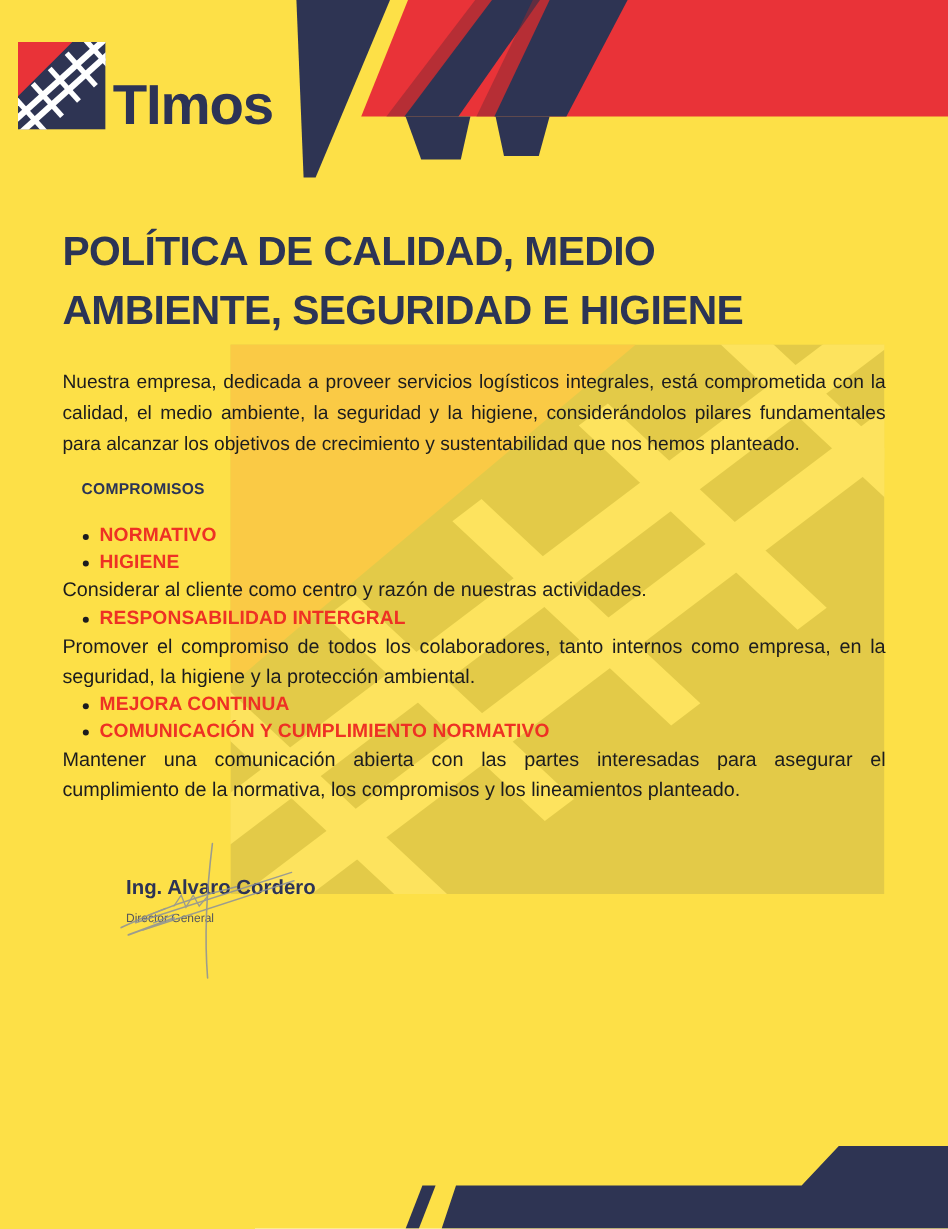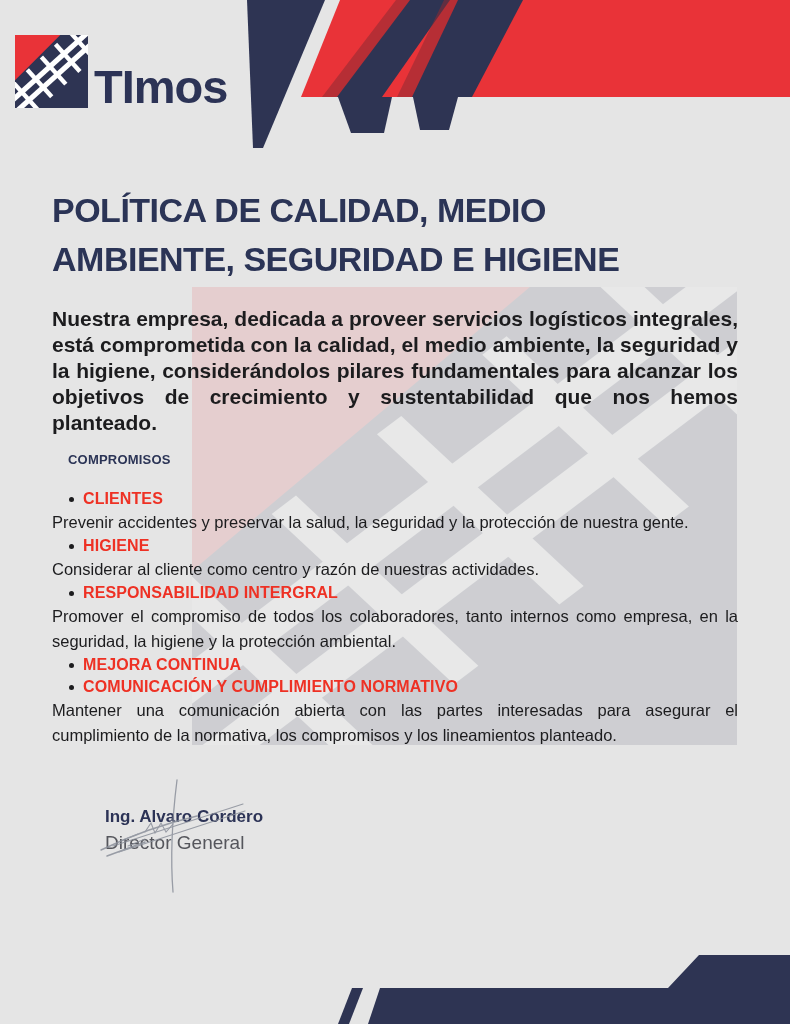--- a/index.html
+++ b/index.html
@@ -1,59 +1,58 @@
 <!DOCTYPE html>
 <html><head>
 <meta charset="utf-8">
 <style>
   html,body{margin:0;padding:0;background:#ffffff;}
   .page{
-    position:relative;width:790px;height:1024px;background:#e5e5e5;
+    position:relative;width:790px;height:1024px;background:#fde047;
     overflow:hidden;font-family:"Liberation Sans",sans-serif;
   }
   
   .banner{position:absolute;top:0;left:0;width:790px;height:152px;}
   .logo-row{position:absolute;top:35px;left:15px;display:flex;align-items:flex-end;z-index:2;}
   .logo-mark{width:73px;height:73px;display:block;}
   .brand-text{
     font-size:47px;font-weight:700;color:#2c3356;letter-spacing:-1px;
     line-height:0.92;margin-left:6px;
   }
   
   .watermark{position:absolute;left:192px;top:287px;width:545px;height:458px;opacity:0.12;z-index:0;}
   
   .content{position:absolute;left:52px;width:686px;top:186px;z-index:1;}
   .doc-title{
     margin:0;width:680px;font-size:34px;line-height:49px;font-weight:700;
     color:#2b3456;letter-spacing:-0.5px;
   }
   .intro{
-    margin:22px 0 0 0;font-size:21px;line-height:26px;color:#1c1c1e;
+    margin:22px 0 0 0;font-size:16px;line-height:26px;color:#1c1c1e;
     text-align:justify;
-    font-weight:bold;
   }
   .section-heading{
     margin:16px 0 12px 16px;font-size:13px;font-weight:700;color:#2b3456;letter-spacing:0.2px;
   }
   .commitments{list-style:none;margin:21px 0 0 0;padding:0;}
   .commitments li{margin:0;}
   .c-label{
     display:flex;align-items:center;gap:9px;height:22px;padding-left:17px;
     font-size:16px;font-weight:700;color:#ee3124;letter-spacing:0.1px;
   }
   .c-dot{width:5px;height:5px;border-radius:50%;background:#1c1c1e;flex:0 0 auto;}
   .c-text{
     margin:0;font-size:16.5px;line-height:25px;color:#1c1c1e;text-align:justify;
   }
   
   .signature{margin:12px 0 0 53px;position:relative;}
   .sig-label{font-size:16.5px;font-weight:700;color:#141414;line-height:22px;}
   .sig-space{height:45px;}
   .sig-name{font-size:17px;font-weight:700;color:#2c3356;line-height:24px;}
-  .sig-role{font-size:19px;color:#55565c;line-height:22px;margin-top:3px;}
+  .sig-role{font-size:10px;color:#55565c;line-height:22px;margin-top:3px;}
   .sig-scribble{position:absolute;left:-20px;top:14px;width:175px;height:122px;pointer-events:none;}
   
   .footer{position:absolute;left:0;bottom:0;width:790px;height:70px;}
 </style>
 </head>
 <body>
 
 <div class="page">
 
   <svg class="banner" viewBox="0 0 790 152" aria-hidden="true">
@@ -108,23 +107,22 @@
     <h1 class="doc-title">POLÍTICA DE CALIDAD, MEDIO AMBIENTE, SEGURIDAD E HIGIENE</h1>
 
     <p class="intro">Nuestra empresa, dedicada a proveer servicios logísticos integrales, está comprometida con la calidad, el medio ambiente, la seguridad y la higiene, considerándolos pilares fundamentales para alcanzar los objetivos de crecimiento y sustentabilidad que nos hemos planteado.</p>
 
     <h2 class="section-heading">COMPROMISOS</h2>
 
     <ul class="commitments">
       <li>
         <div class="c-label">
           <span class="c-dot"></span>
-          <span>CLIENTES</span>
+          <span>NORMATIVO</span>
         </div>
-        <p class="c-text">Prevenir accidentes y preservar la salud, la seguridad y la protección de nuestra gente.</p>
       </li>
       <li>
         <div class="c-label">
           <span class="c-dot"></span>
           <span>HIGIENE</span>
         </div>
         <p class="c-text">Considerar al cliente como centro y razón de nuestras actividades.</p>
       </li>
       <li>
         <div class="c-label">

